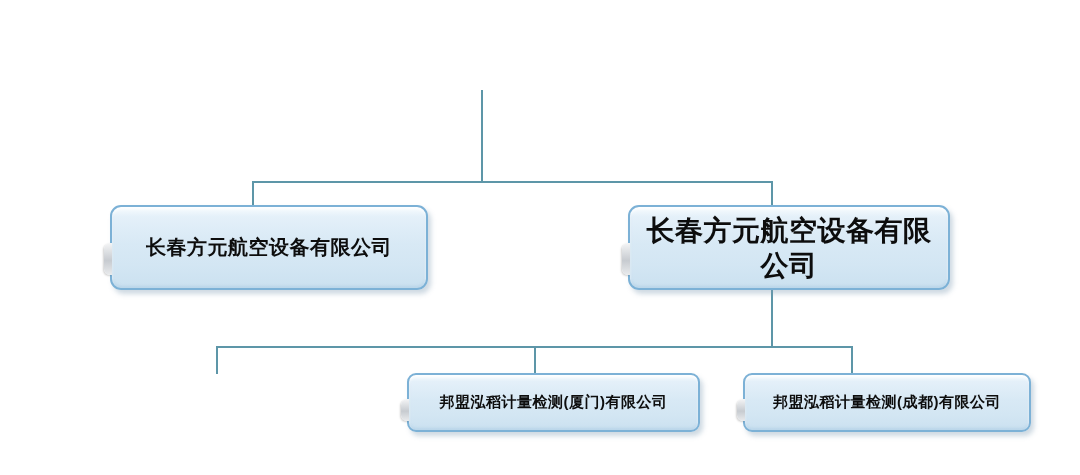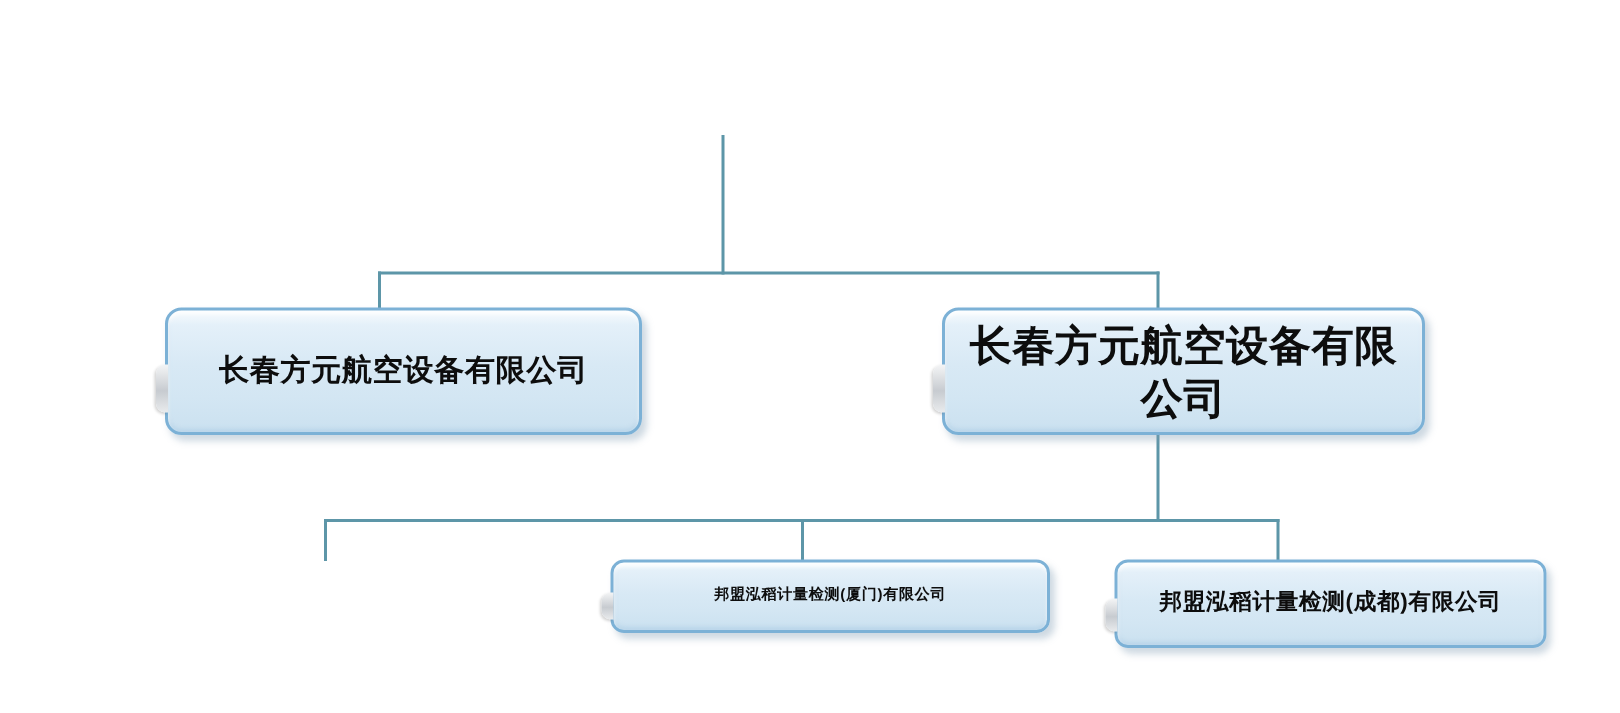--- a/index.html
+++ b/index.html
@@ -59,21 +59,21 @@
     width: 8px;
     height: 40%;
     background: linear-gradient(180deg, #f4f5f6 0%, #c7cbd0 55%, #e9ebed 100%);
     border-radius: 6px 0 0 6px;
     box-shadow: -1px 1px 2px rgba(0, 0, 0, 0.18);
   }
   .node-root   { left: 272px; top: 14px;  width: 456px; height: 76px; font-size: 25px; }
   .node-l2-a   { left: 110px; top: 205px; width: 318px; height: 85px; font-size: 20px; }
   .node-l2-b   { left: 628px; top: 205px; width: 322px; height: 85px; font-size: 28px; }
   .node-l3-a   { left: 88px;  top: 373px; width: 292px; height: 59px; font-size: 15px; border-radius: 9px; }
-  .node-l3-b   { left: 407px; top: 373px; width: 293px; height: 49px; font-size: 10px; border-radius: 9px; }
+  .node-l3-b   { left: 407px; top: 373px; width: 293px; height: 59px; font-size: 15px; border-radius: 9px; }
   .node-l3-c   { left: 743px; top: 373px; width: 288px; height: 59px; font-size: 15px; border-radius: 9px; }
 </style>
 </head>
 <body>
 
 <div class="canvas">
 
   <div class="vline" style="left:481px; top:90px;  height:93px;"></div>
   <div class="hline" style="left:252px; top:181px; width:521px;"></div>
   <div class="vline" style="left:252px; top:181px; height:25px;"></div>

